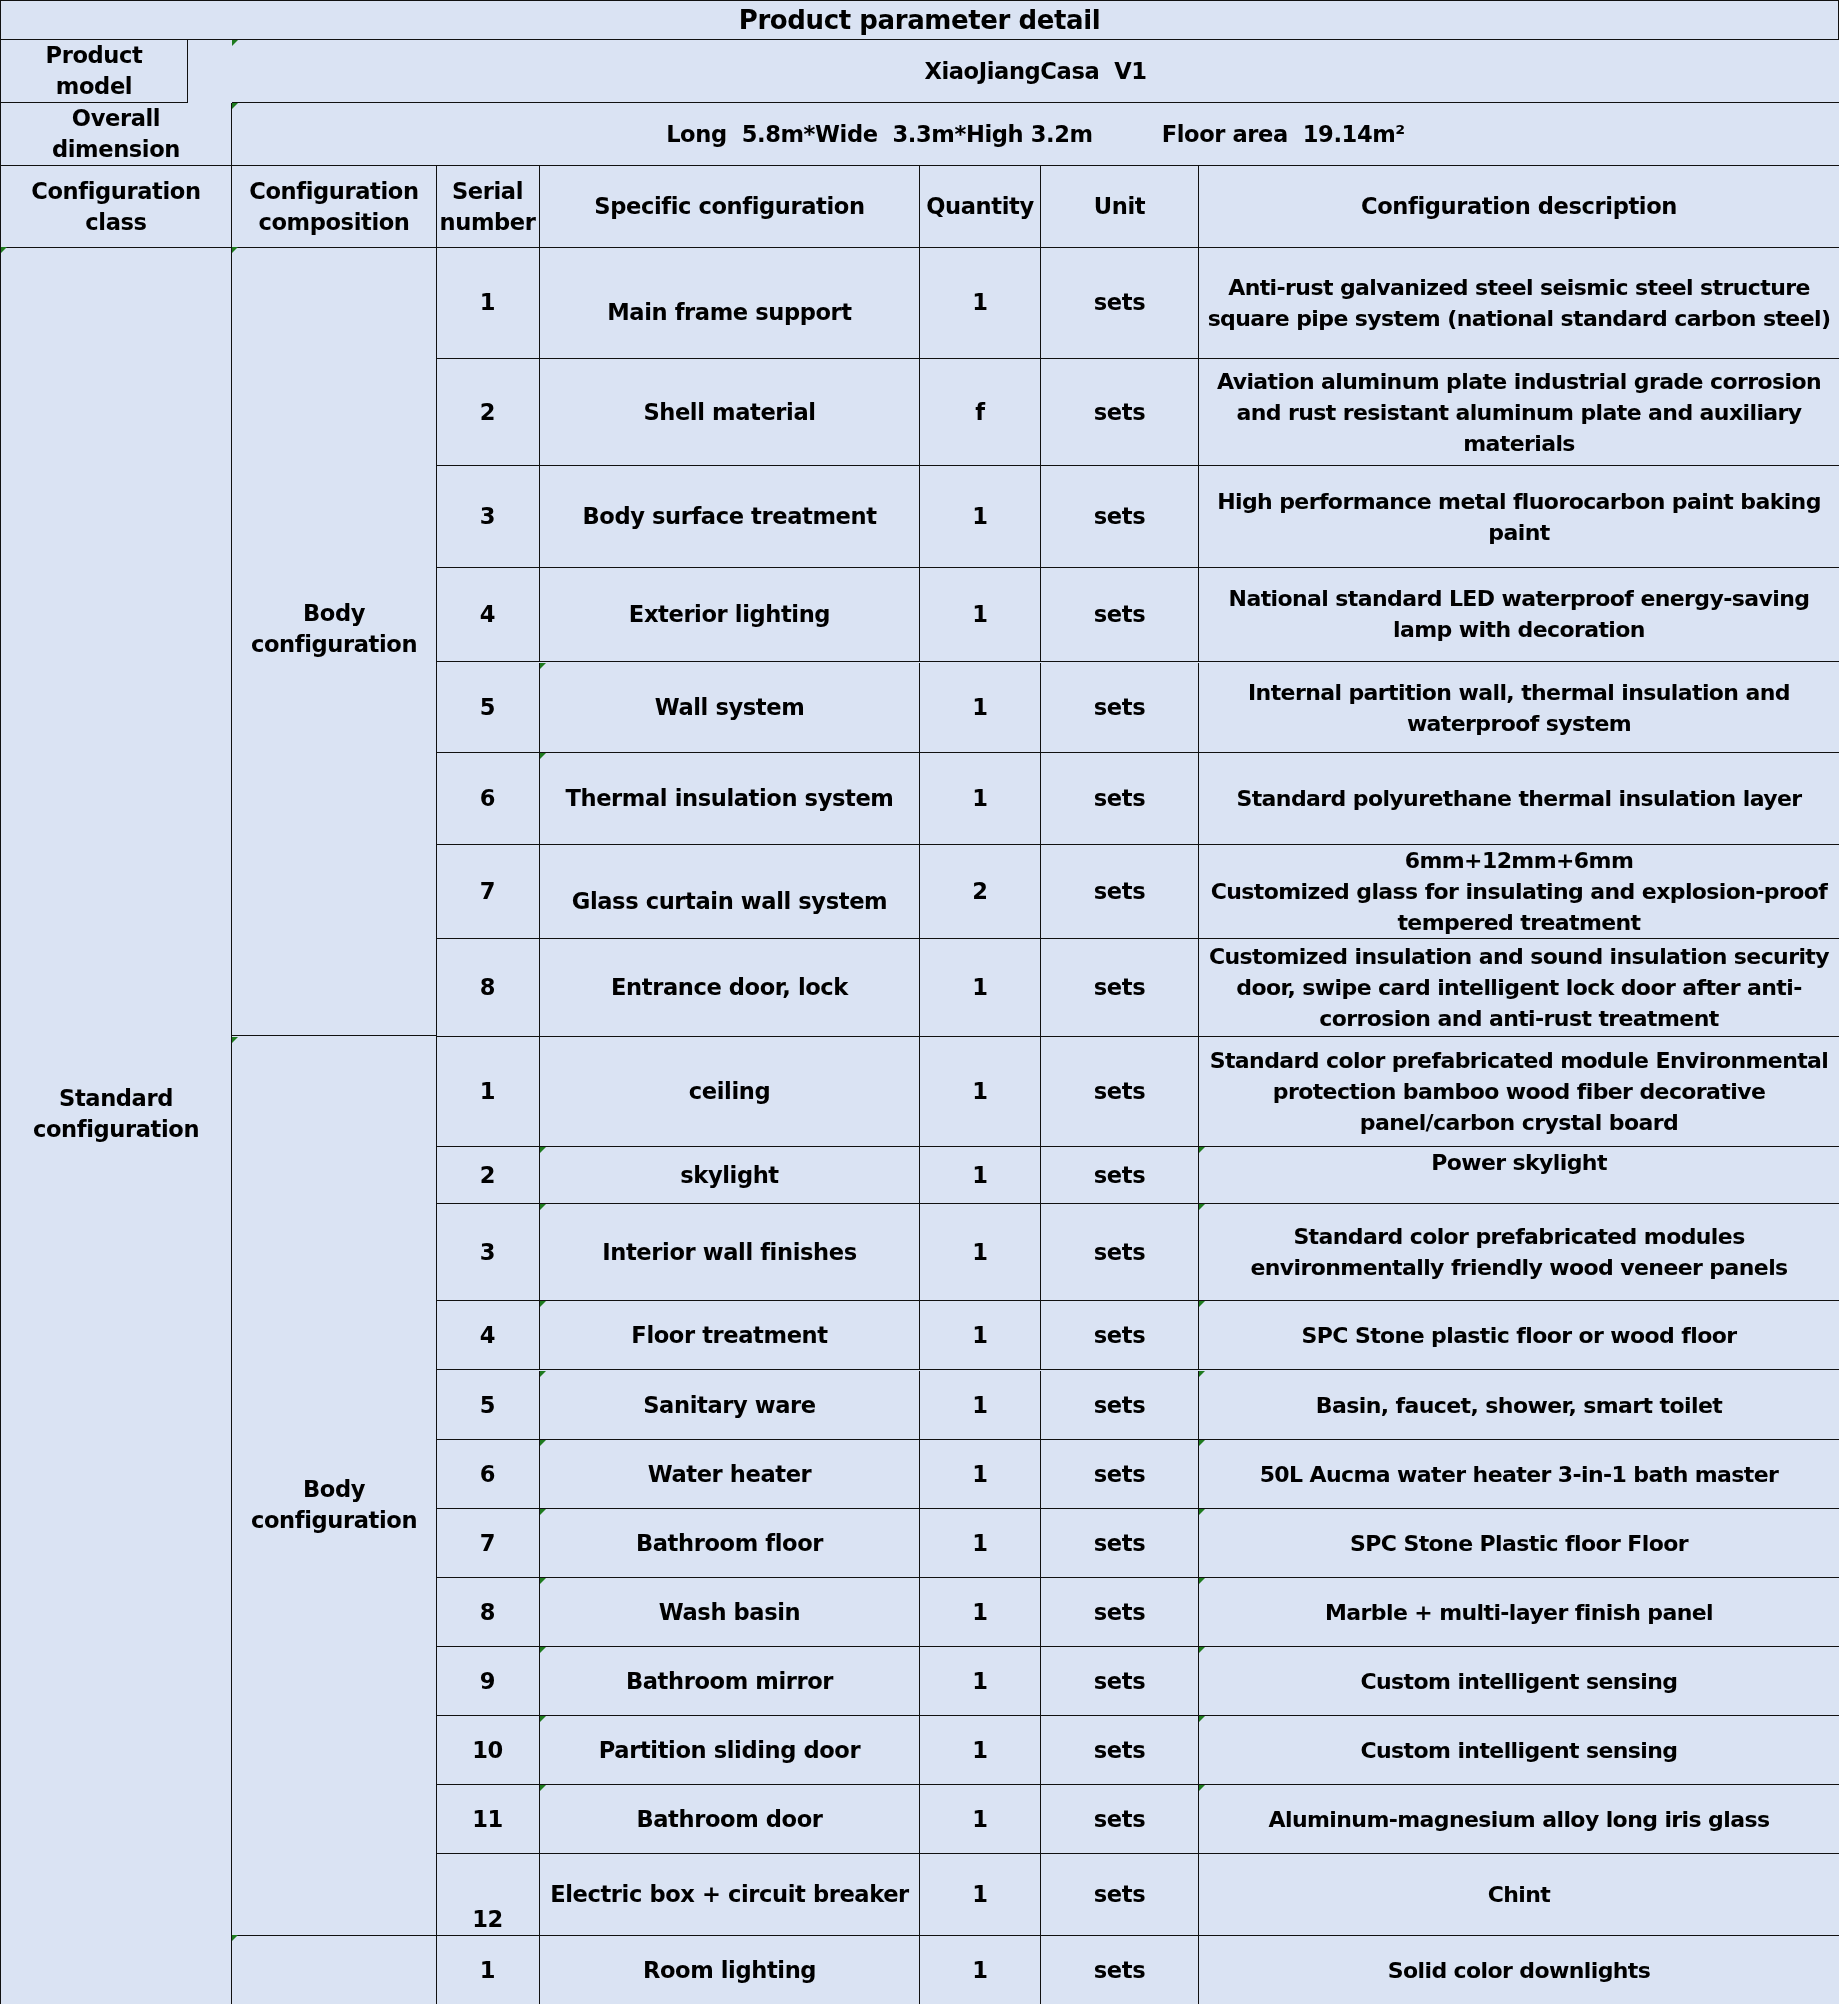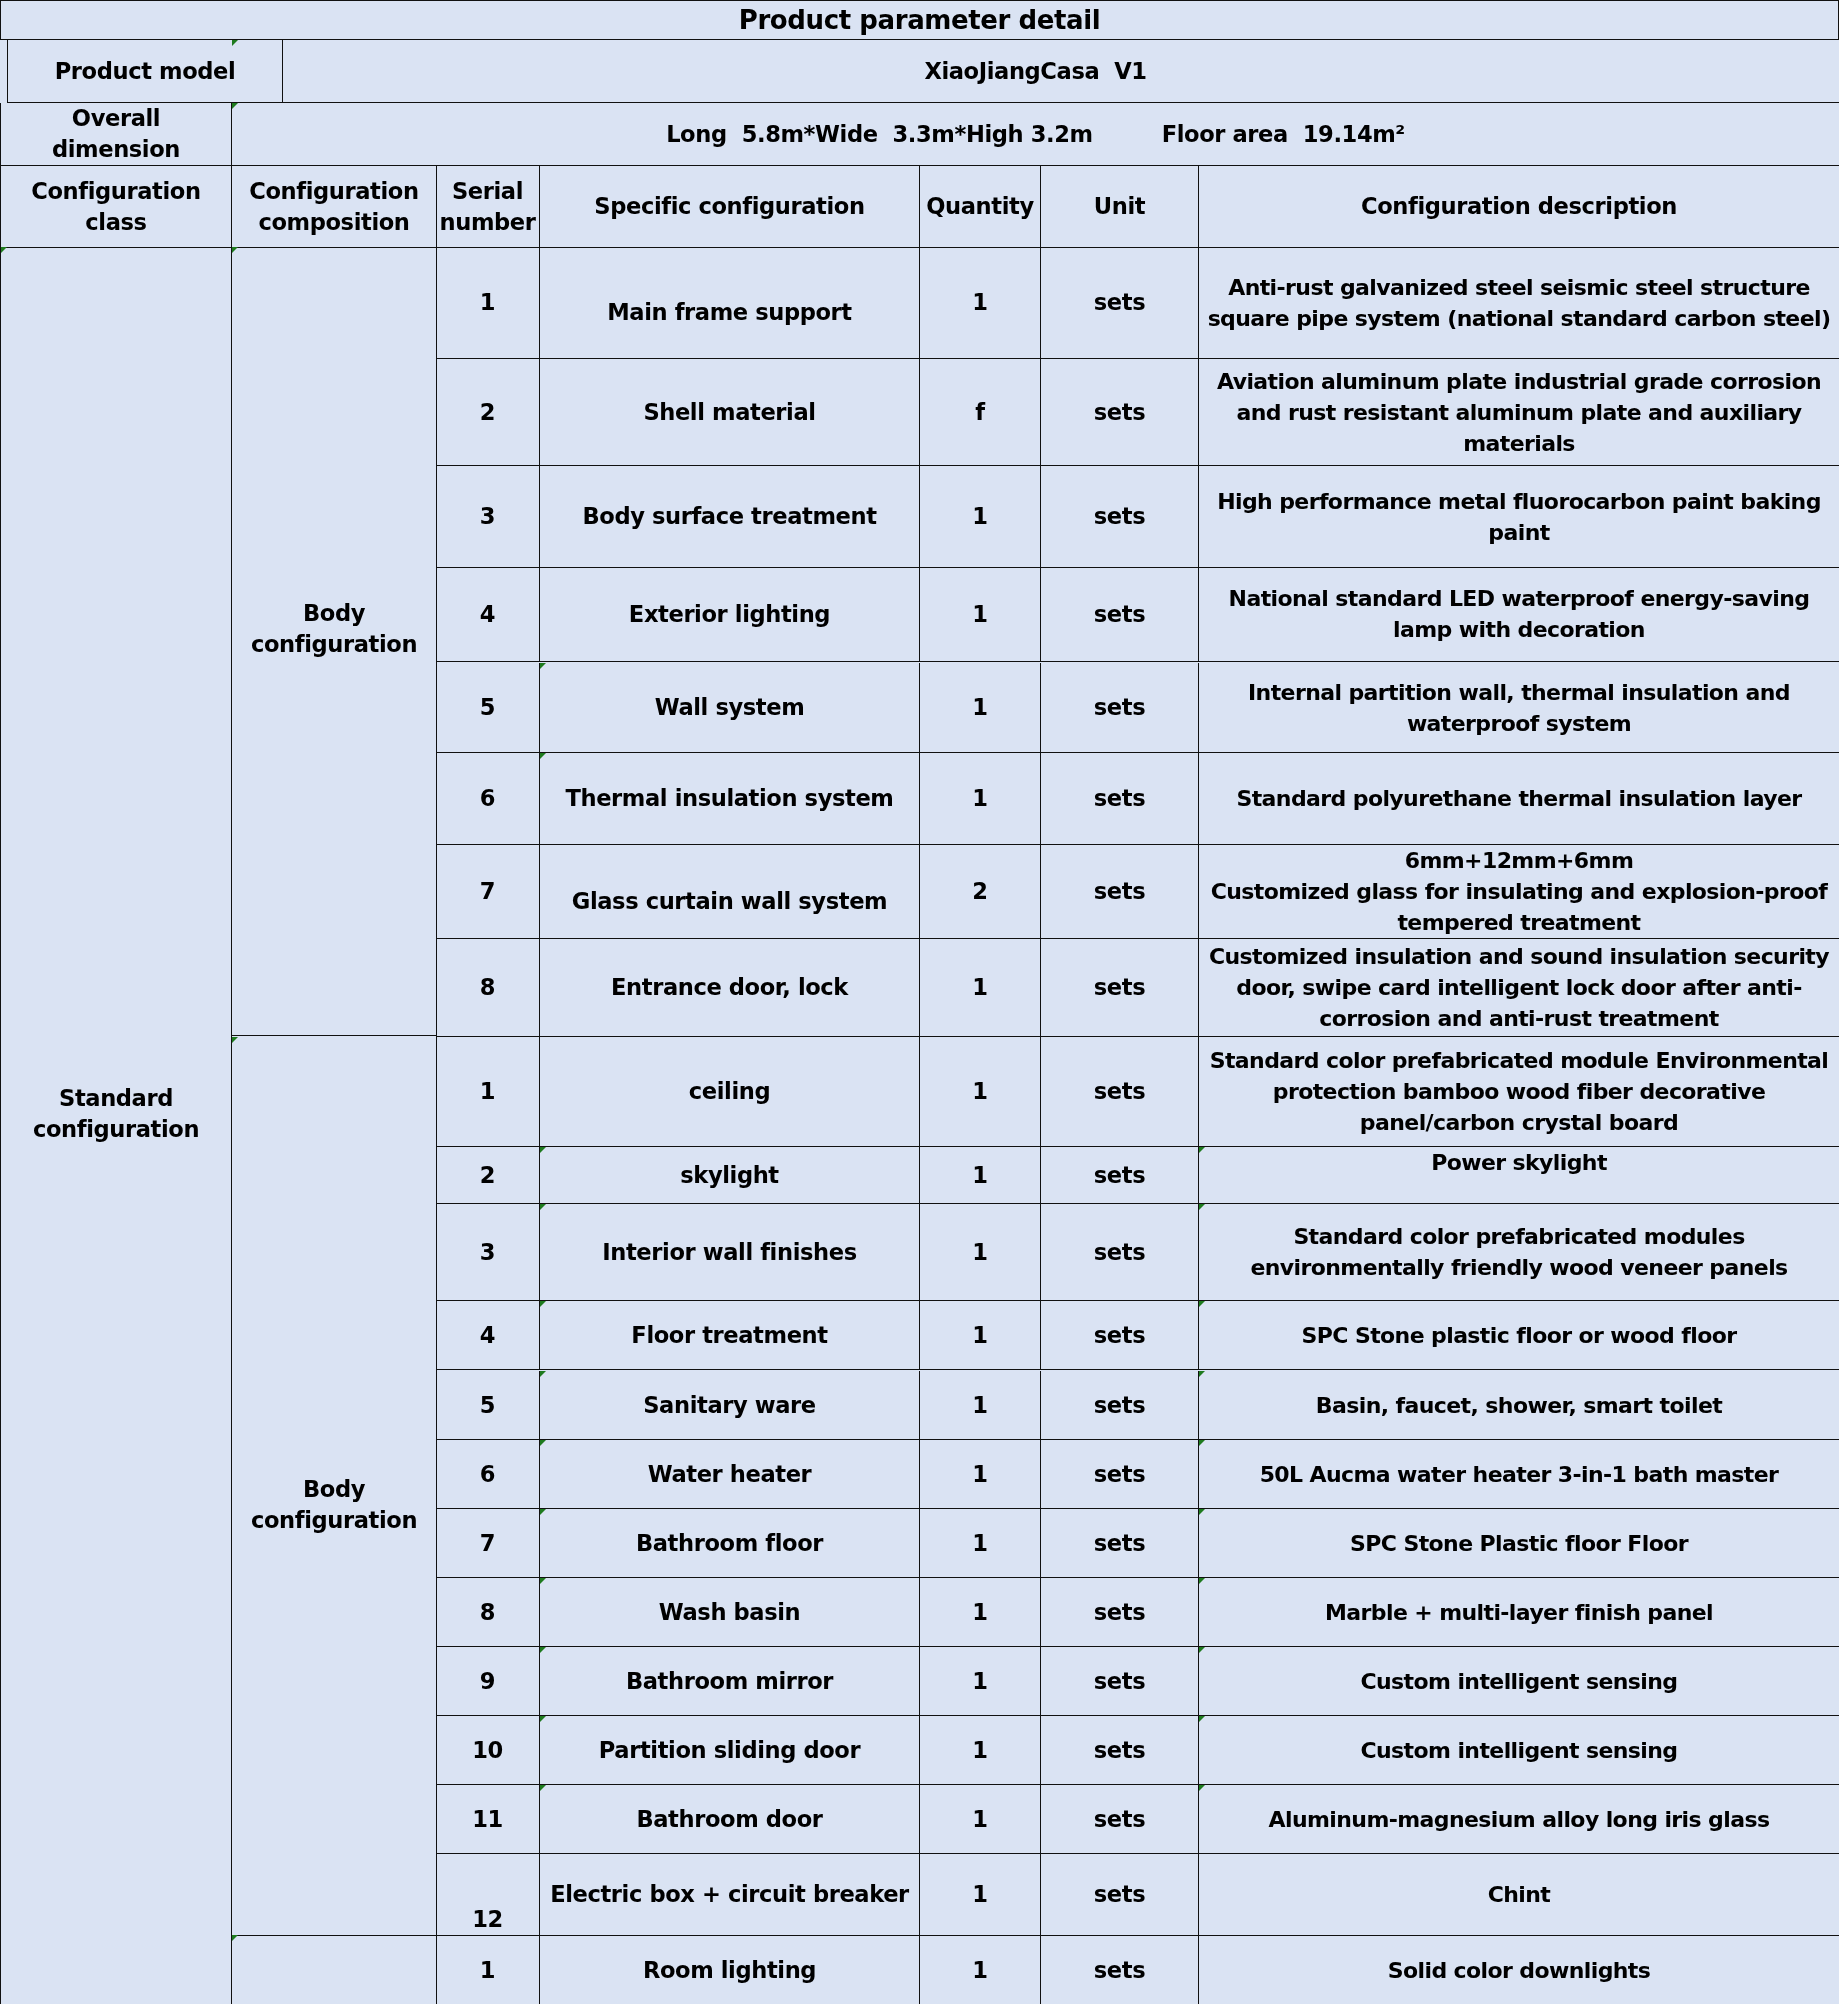--- a/index.html
+++ b/index.html
@@ -31,21 +31,21 @@
 </style>
 </head>
 <body>
 
 <div id="sheet">
 
   <div class="cell title first-col" style="left:0;top:0;width:1839px;height:40px;">
     <span class="txt">Product parameter detail</span>
   </div>
 
-  <div class="cell first-col" style="left:7px;top:40px;width:276px;height:63px;">
+  <div class="cell first-col" style="left:0;top:40px;width:188px;height:63px;">
     <span class="txt">Product model</span>
   </div>
   <div class="cell" style="left:232px;top:40px;width:1608px;height:63px;">
     <span class="corner"></span>
     <span class="txt" style="white-space:pre;">XiaoJiangCasa  V1</span>
   </div>
 
   <div class="cell first-col" style="left:0;top:103px;width:232px;height:63px;">
     <span class="txt">Overall dimension</span>
   </div>

